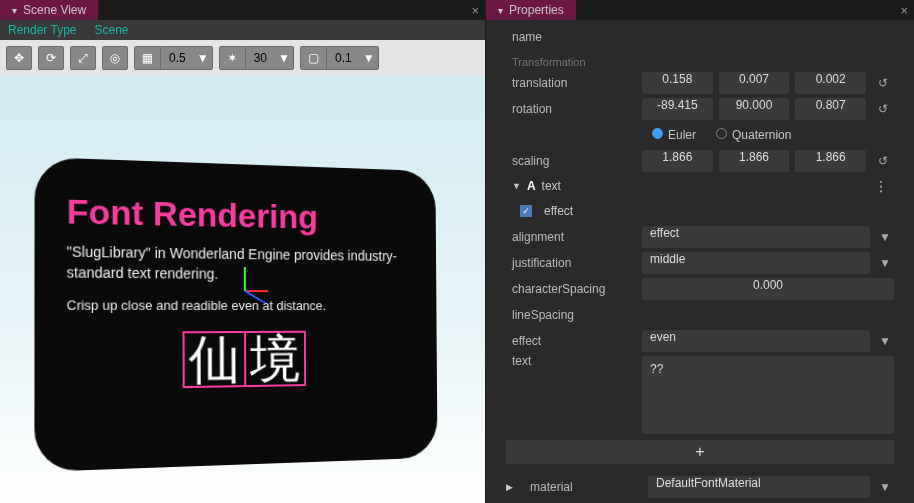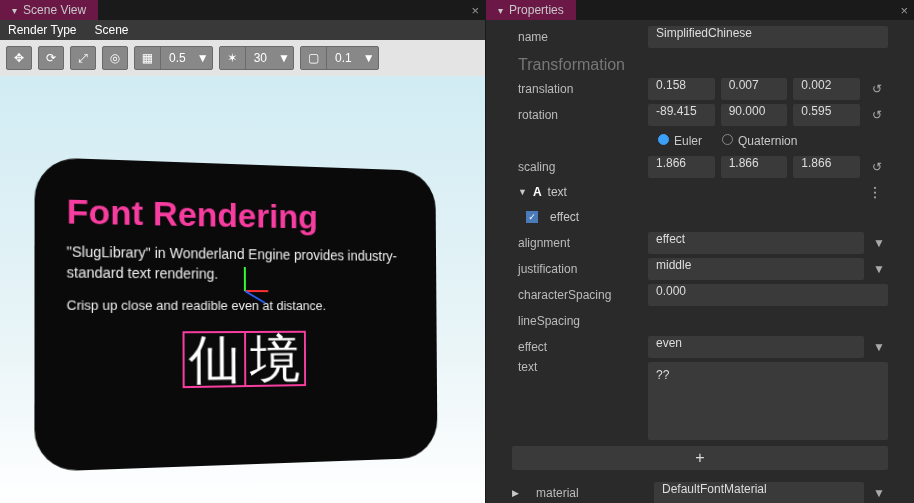--- a/index.html
+++ b/index.html
@@ -5,49 +5,49 @@
 *{margin:0;padding:0;box-sizing:border-box;font-family:Arial,sans-serif;font-size:12px;color:#c8c8c8}
 body{background:#2a2a2a;width:914px;height:503px;display:flex;overflow:hidden}
 .panel{display:flex;flex-direction:column;background:#2a2a2a}
 .panel-left{width:485px}
 .panel-right{width:429px;border-left:1px solid #1a1a1a}
 .panel-header{background:#1a1a1a;height:20px;display:flex;align-items:center;position:relative}
 .panel-tab{background:#6b1846;color:#fff;padding:3px 12px;display:flex;align-items:center;gap:6px;height:100%}
 .chev-icon{font-size:10px}
 .close-x{position:absolute;right:6px;color:#999;cursor:pointer;font-size:13px}
 .menubar{background:#393939;padding:3px 8px;display:flex;gap:18px}
-.menu-item{color:#ffffff;cursor:pointer}
+.menu-item{color:#14b8a6;cursor:pointer}
 .toolbar{background:#e4e4e4;padding:6px;display:flex;gap:6px;align-items:center}
 .tbtn{width:26px;height:24px;background:#888;border:1px solid #6a6a6a;border-radius:2px;display:flex;align-items:center;justify-content:center;color:#fff;cursor:pointer;font-size:12px}
 .tgroup{display:flex;align-items:center;background:#888;border:1px solid #6a6a6a;border-radius:2px;height:24px;overflow:hidden}
 .tgroup .tbtn{border:none;border-radius:0;border-right:1px solid #6a6a6a}
-.tgroup span{padding:0 8px;color:#ffffff}
+.tgroup span{padding:0 8px;color:#000000}
 .tgroup .drop{width:18px;display:flex;align-items:center;justify-content:center;color:#fff;cursor:pointer}
 .viewport{flex:1;background:linear-gradient(180deg,#d1ecf3 0%,#e8f4f7 60%,#fff 100%);position:relative;overflow:hidden}
 .card3d{position:absolute;top:88px;left:40px;width:410px;height:300px;background:#0a0a0a;border-radius:40px;transform:perspective(900px) rotateY(12deg) rotateX(1deg);padding:28px 30px;color:#fff}
 .card3d h1{color:#f83da0;font-size:34px;font-weight:bold;margin-bottom:10px;margin-top:4px}
 .card3d .sub{font-size:14px;line-height:1.4;margin-bottom:14px;color:#eee}
 .card3d .sub2{font-size:13px;margin-bottom:18px;color:#eee}
 .cjk{display:flex;justify-content:center}
 .cjk-box{border:2px solid #f83da0;padding:0;display:flex}
 .cjk-char{font-size:52px;color:#fff;padding:0 4px;line-height:1;border-right:2px solid #f83da0}
 .cjk-char:last-child{border-right:none}
 .gizmo{position:absolute;top:42%;left:50%;pointer-events:none}
 .gizmo .ax{position:absolute;width:24px;height:2px;transform-origin:left center}
 .gizmo .x{background:#ff3030}
 .gizmo .y{background:#30ff30;transform:rotate(-90deg)}
 .gizmo .z{background:#3060ff;transform:rotate(30deg)}
-.props-body{flex:1;overflow-y:auto;padding:4px 26px}
+.props-body{flex:1;overflow-y:auto;padding:4px 20px}
 .prow{display:flex;align-items:center;min-height:26px;gap:6px}
 .plabel{width:130px;color:#bbb;padding-left:6px}
 .pval{flex:1;display:flex;gap:6px;align-items:center}
-.input{background:#3a3a3a;border:none;height:22px;padding:0 8px;color:#ddd;text-align:left;border-radius:2px;flex:1}
+.input{background:#3a3a3a;border:none;height:22px;padding:0 8px;color:#ddd;text-align:center;border-radius:2px;flex:1}
 .input-left{text-align:left}
 .reset-btn{width:22px;height:22px;display:flex;align-items:center;justify-content:center;cursor:pointer;color:#aaa}
-.section-label{color:#777;font-size:16px;padding:6px 6px 2px}
+.section-label{color:#777;font-size:11px;padding:6px 6px 2px}
 .radio-row{display:flex;gap:20px;padding-left:10px;align-items:flex-start}
 .radio{width:11px;height:11px;border-radius:50%;border:1px solid #888;display:inline-block;margin-right:5px}
 .radio.on{background:#3da0f8;border-color:#3da0f8}
 .comp-header{display:flex;align-items:center;gap:6px;padding:4px 6px}
 .comp-header .tri{font-size:9px}
 .comp-header .bold{font-weight:bold;color:#fff}
 .comp-header .menu-dots{margin-left:auto;cursor:pointer;font-size:14px}
 .checkbox{width:12px;height:12px;background:#4a7ab8;display:inline-flex;align-items:center;justify-content:center;color:#fff;font-size:9px;margin-left:14px;margin-right:6px}
 .select-row .input{text-align:left}
 .select-drop{width:18px;display:flex;align-items:center;justify-content:center;color:#aaa;cursor:pointer}
@@ -115,43 +115,40 @@
     <div class="panel-tab">
       <span class="chev-icon">▾</span>
       <span>Properties</span>
     </div>
     <span class="close-x">×</span>
   </div>
   <div class="props-body">
 
     <div class="prow">
       <div class="plabel">name</div>
-      <div class="pval">
-          <div class="input input-left">SimplifiedChinese</div>
-        </div>
     </div>
 
     <div class="section-label">Transformation</div>
 
     <div class="prow">
       <div class="plabel">translation</div>
       <div class="pval">
         <div class="input">0.158</div>
         <div class="input">0.007</div>
         <div class="input">0.002</div>
         <div class="reset-btn">↺</div>
       </div>
     </div>
 
     <div class="prow">
       <div class="plabel">rotation</div>
       <div class="pval">
         <div class="input">-89.415</div>
         <div class="input">90.000</div>
-        <div class="input">0.595</div>
+        <div class="input">0.807</div>
         <div class="reset-btn">↺</div>
       </div>
     </div>
 
     <div class="prow">
       <div class="plabel"></div>
       <div class="pval radio-row">
         <label><span class="radio on"></span><span>Euler</span></label>
         <label><span class="radio"></span><span>Quaternion</span></label>
       </div>

